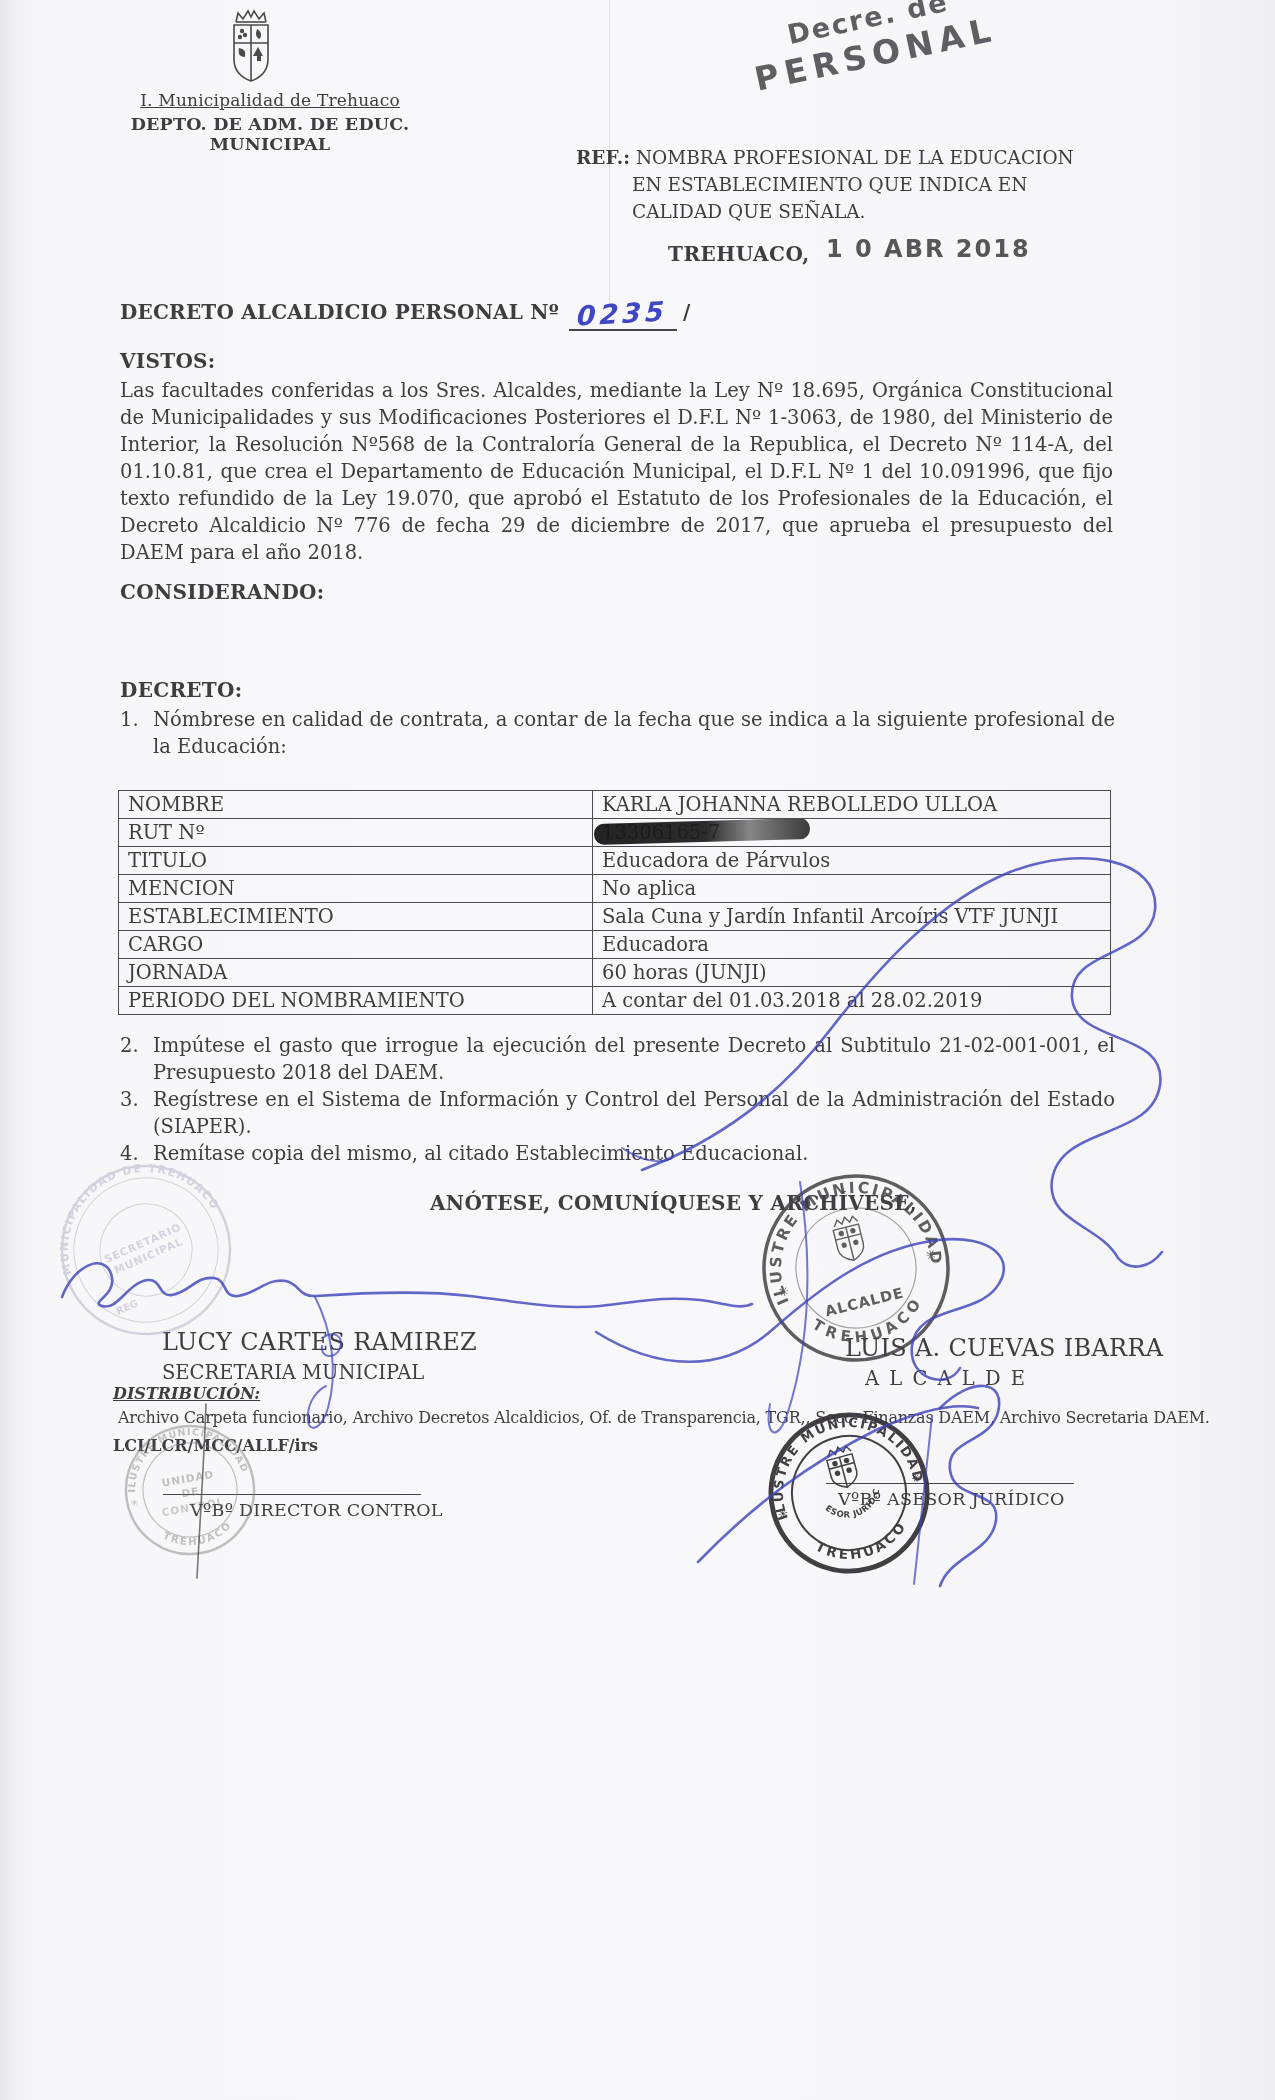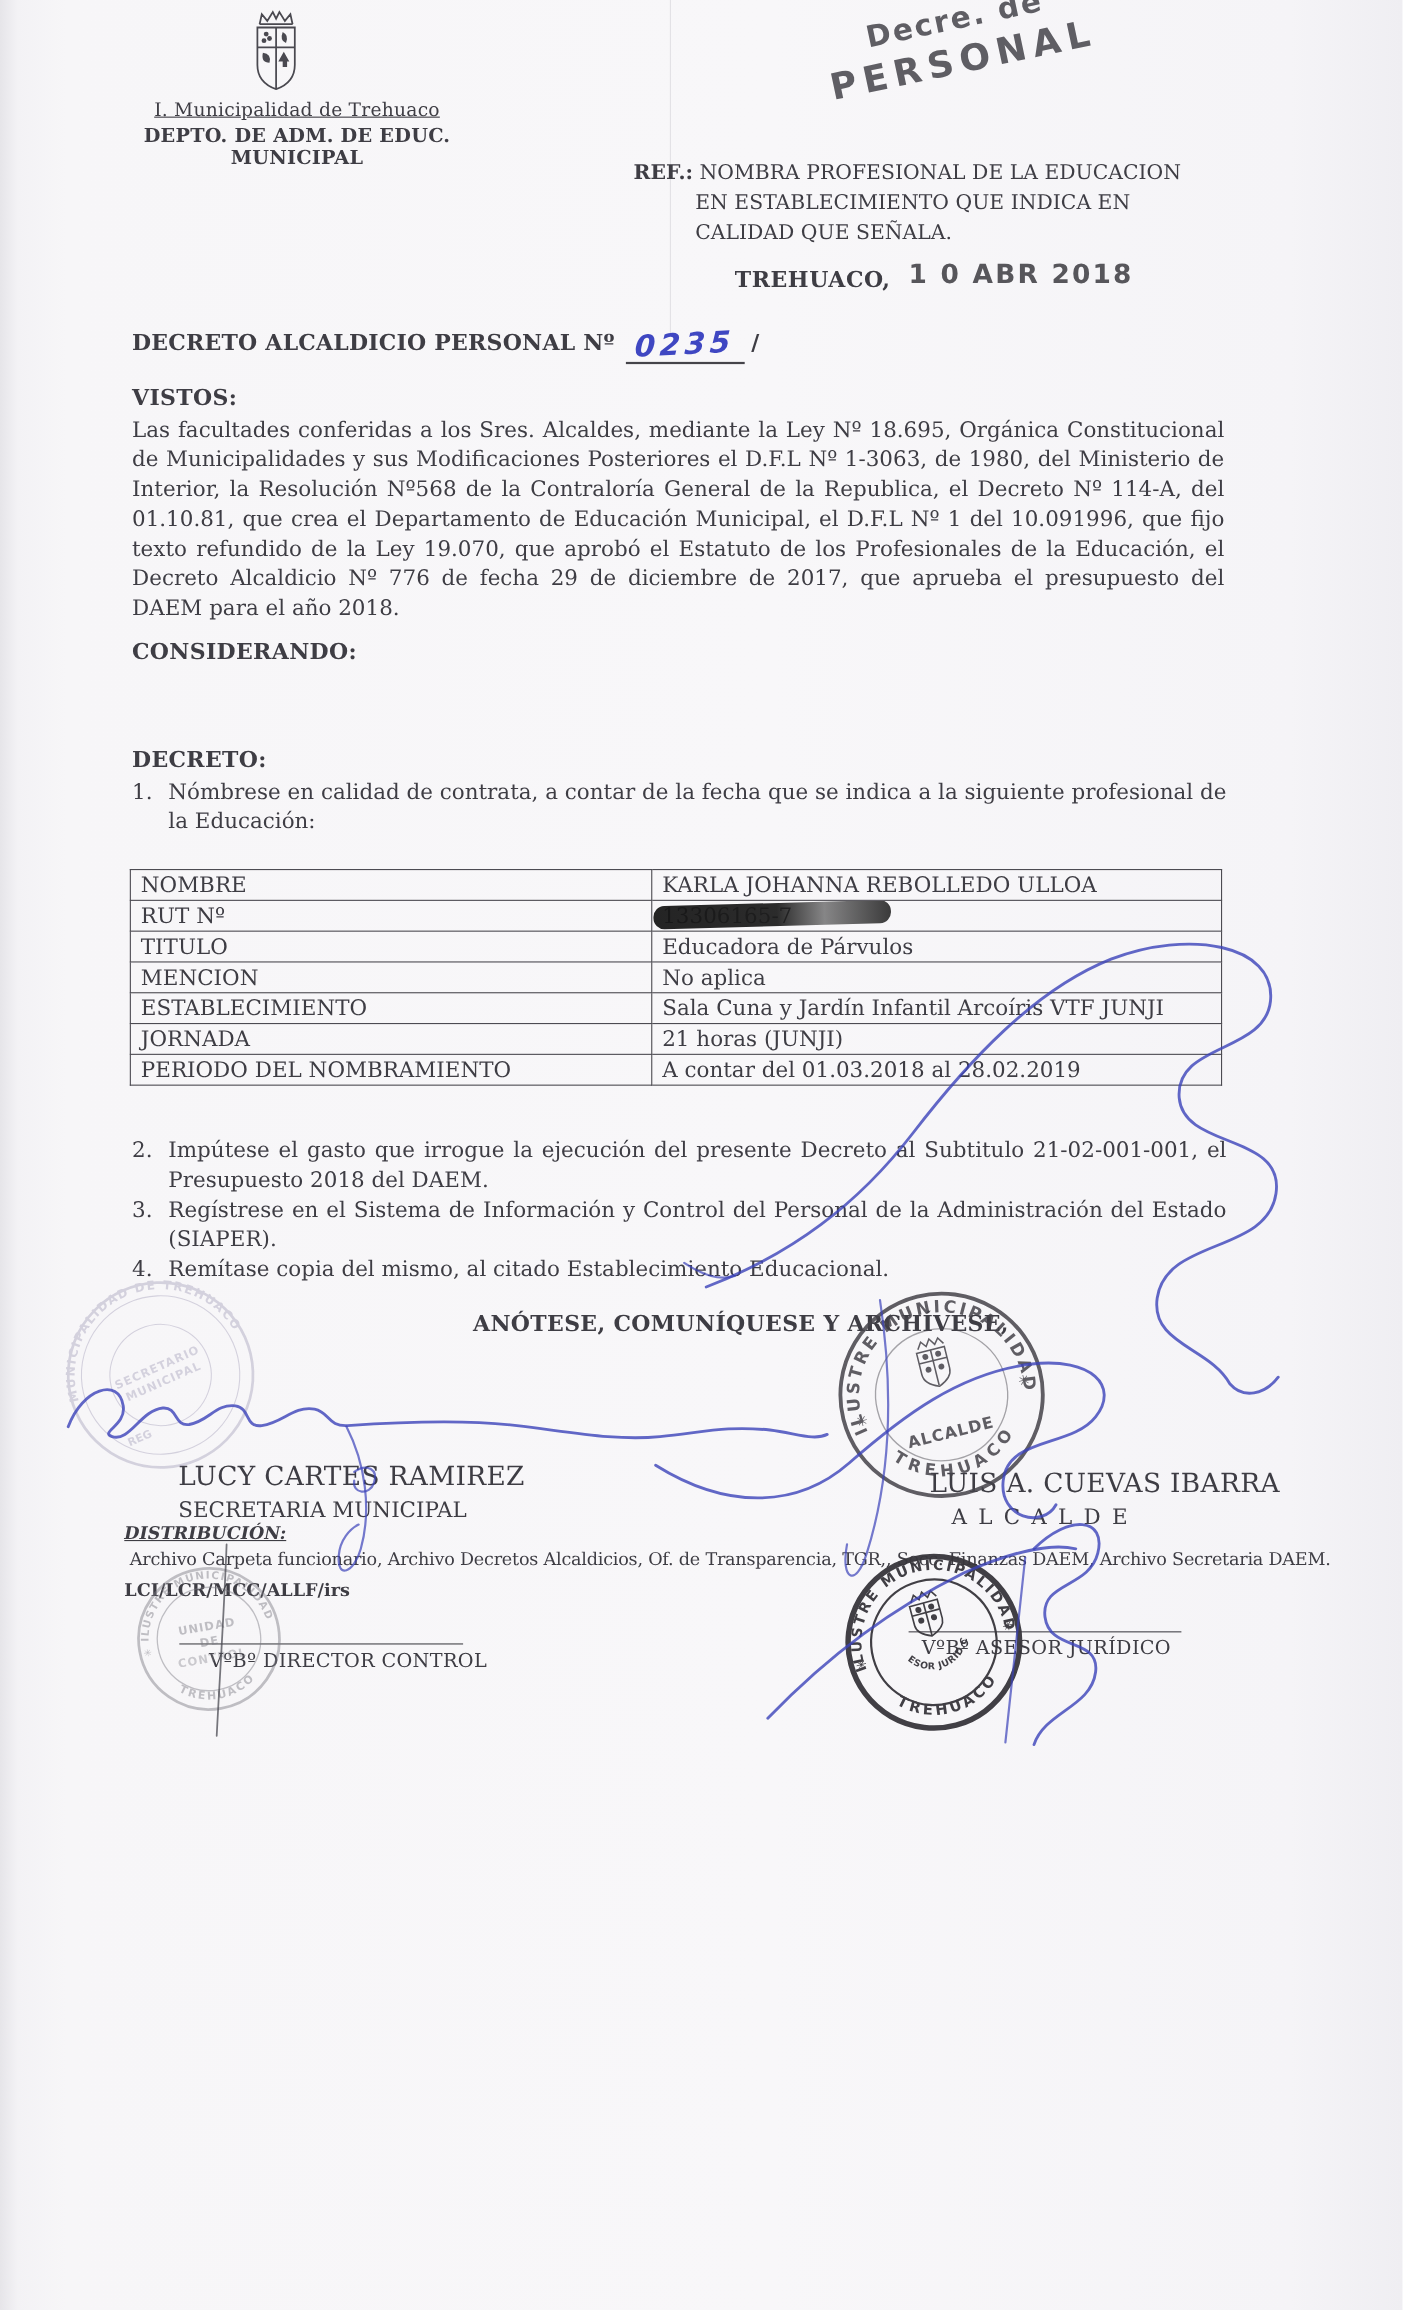--- a/index.html
+++ b/index.html
@@ -151,22 +151,26 @@
         </tr>
       <tr>
           <td class="c1"><span>MENCION</span></td>
           <td><span>No aplica</span></td>
         </tr>
       <tr>
           <td class="c1"><span>ESTABLECIMIENTO</span></td>
           <td><span>Sala Cuna y Jardín Infantil Arcoíris VTF JUNJI</span></td>
         </tr>
       <tr>
+          <td class="c1"><span>CARGO</span></td>
+          <td><span>Educadora</span></td>
+        </tr>
+      <tr>
           <td class="c1"><span>JORNADA</span></td>
-          <td><span>21 horas (JUNJI)</span></td>
+          <td><span>60 horas (JUNJI)</span></td>
         </tr>
       <tr>
           <td class="c1"><span>PERIODO DEL NOMBRAMIENTO</span></td>
           <td><span>A contar del 01.03.2018 al 28.02.2019</span></td>
         </tr>
     </tbody>
   </table>
 
   <div class="abs num-item" style="left:120px; top:1032px;">
     <span class="n">2.</span>

